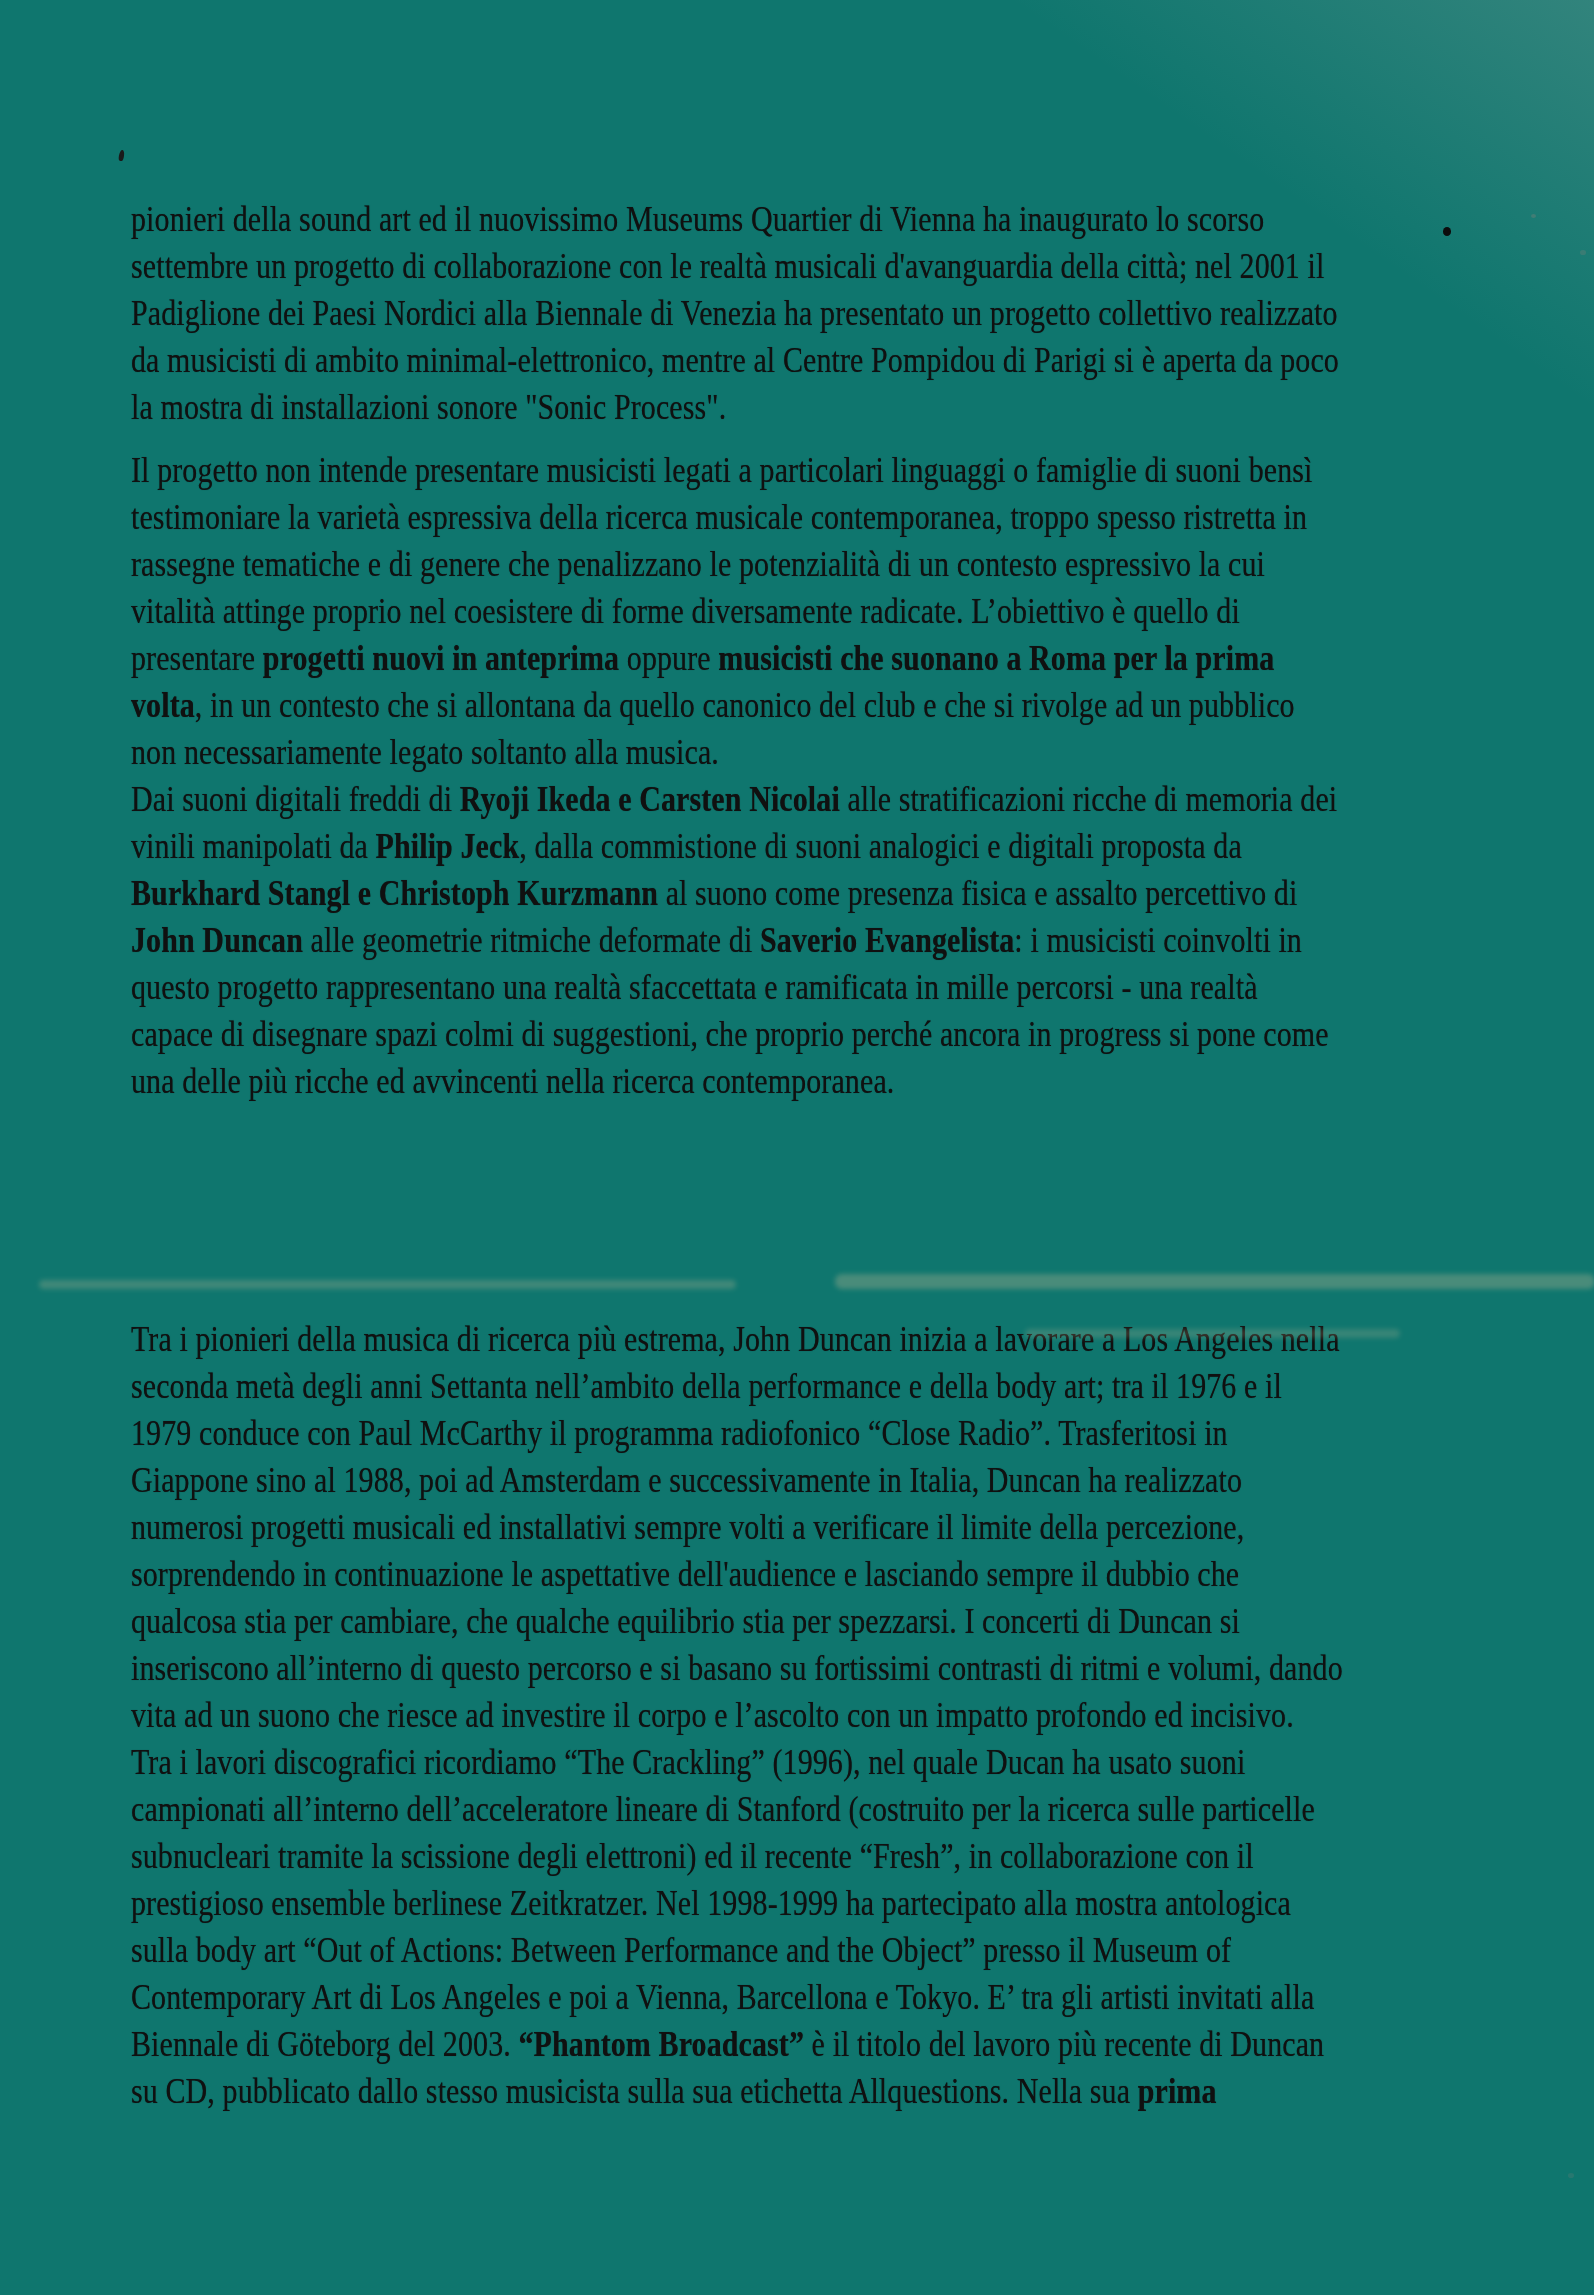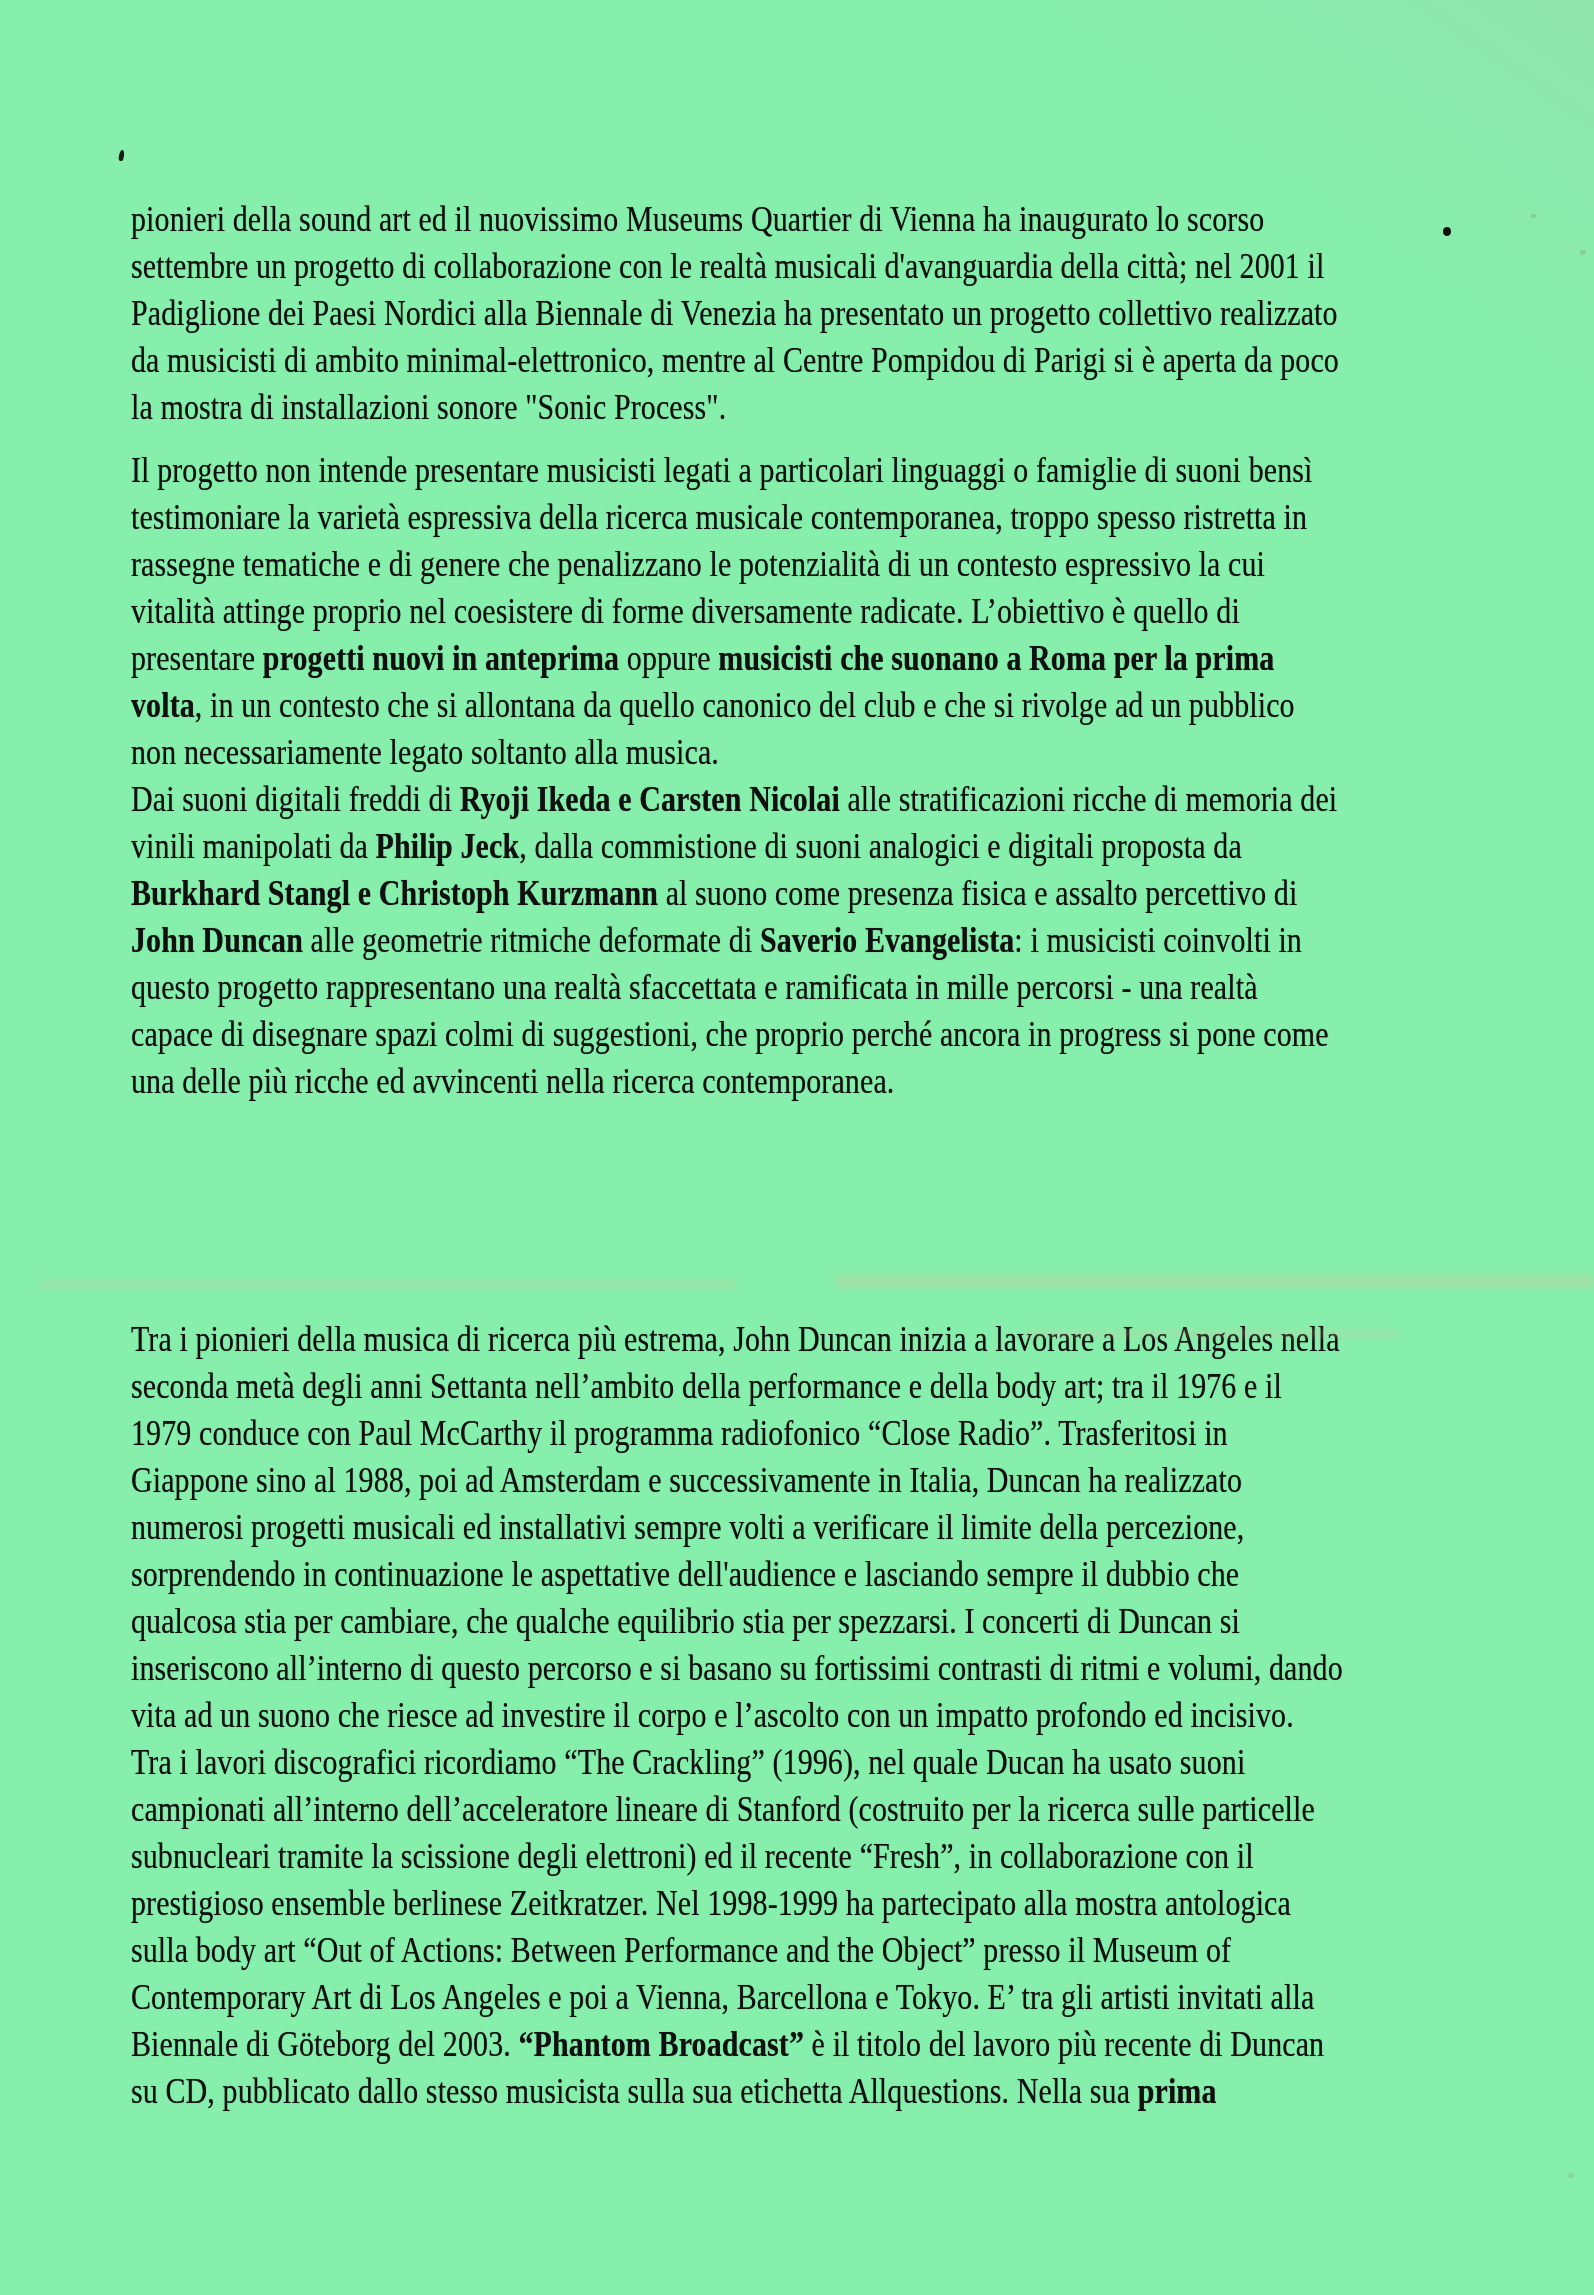--- a/index.html
+++ b/index.html
@@ -4,21 +4,21 @@
 <style>
   html, body {
     margin: 0;
     padding: 0;
     background: #fcfcfb;
   }
   .page {
     position: relative;
     width: 1594px;
     height: 2295px;
-    background: #86efac;
+    background: #0f766e;
     overflow: hidden;
     font-family: "Liberation Serif", "DejaVu Serif", serif;
     color: #101010;
   }
   
   .scan-shade {
     position: absolute;
     top: 0;
     right: 0;
     width: 723px;

